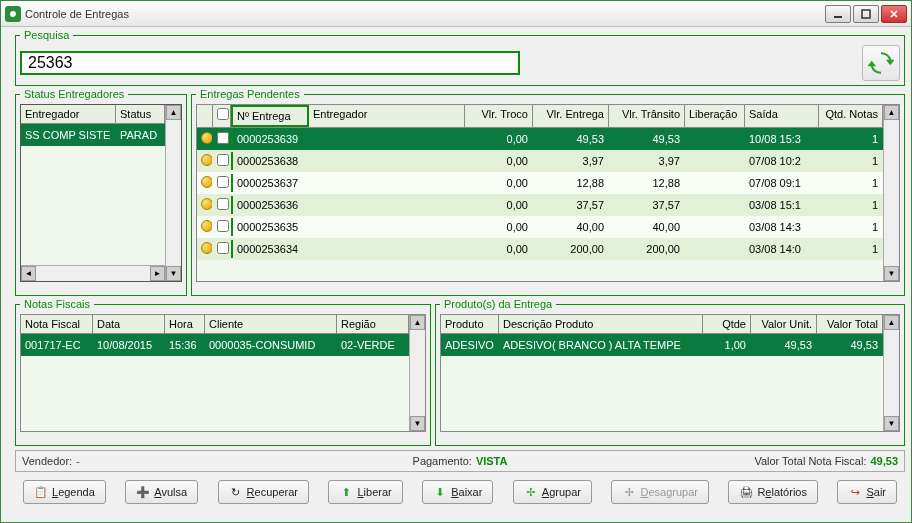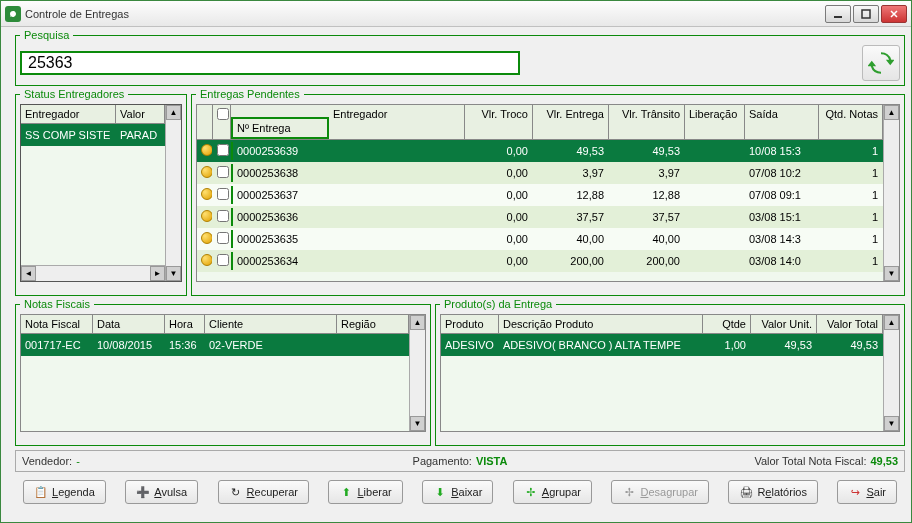--- a/index.html
+++ b/index.html
@@ -42,21 +42,21 @@
 
 .scrollbar-v { width: 16px; background: #e8e8e8; border-left: 1px solid #aaa; display:flex; flex-direction:column; }
 .scrollbar-v .arrow, .scrollbar-h .arrow { width:15px; height:15px; background: #d0d0d0; border:1px solid #999; display:flex; align-items:center; justify-content:center; font-size:8px; }
 .scrollbar-v .track { flex:1; background:#eee; }
 .scrollbar-h { height: 16px; background: #e8e8e8; border-top: 1px solid #aaa; display:flex; }
 .scrollbar-h .track { flex:1; background:#eee; }
 
 .status-grid .h-e { width: 95px; } .status-grid .h-s { flex:1; }
 .status-grid .row .cell.e { width:95px; } .status-grid .row .cell.s { flex:1; }
 
-.ent-head .ic { width:16px; } .ent-head .ck { width:18px; } .ent-head .ne { width:98px; border:2px solid #0b8a0b;margin-top:12px; }
+.ent-head .ic { width:16px; } .ent-head .ck { width:18px; } .ent-head .ne { width:78px; border:2px solid #0b8a0b; }
 .ent-head .dg { flex:1; min-width:130px; } .ent-head .tr { width:68px; text-align:right; } .ent-head .ve { width:76px; text-align:right; }
 .ent-head .vt { width:76px; text-align:right; } .ent-head .lb { width:60px; } .ent-head .sa { width:74px; } .ent-head .qn { width:64px; text-align:right; }
 .ent-row .ic { width:16px; text-align:center; } .ent-row .ck { width:18px; text-align:center; } .ent-row .ne { width:78px; border-left:2px solid #0b8a0b; border-right:2px solid #0b8a0b; }
 .ent-row .dg { flex:1; min-width:130px; } .ent-row .tr { width:68px; text-align:right; } .ent-row .ve { width:76px; text-align:right; }
 .ent-row .vt { width:76px; text-align:right; } .ent-row .lb { width:60px; } .ent-row .sa { width:74px; } .ent-row .qn { width:64px; text-align:right; }
 .status-dot { width:12px; height:12px; border-radius:50%; background: radial-gradient(circle at 30% 30%, #ffe070, #e0a000); display:inline-block; border:1px solid #b08000; }
 input[type=checkbox]{ width:12px; height:12px; }
 
 .low-row { display:flex; gap:4px; height:148px; }
 .notas-box { width:416px; } .produtos-box { flex:1; }
@@ -122,21 +122,21 @@
       </div>
     </fieldset>
 
     <div class="mid-row">
       <fieldset class="status-box">
         <legend>Status Entregadores</legend>
         <div class="grid-wrap dark" style="height:178px; display:flex;">
           <div style="flex:1; display:flex; flex-direction:column;">
             <div class="grid-head status-grid">
               <div class="cell h-e">Entregador</div>
-              <div class="cell h-s">Valor</div>
+              <div class="cell h-s">Status</div>
             </div>
             <div class="grid-body status-grid" id="status-rows">
                 <div class="row selected">
                   <div class="cell e">SS COMP SISTE</div>
                   <div class="cell s">PARAD</div>
                 </div>
               </div>
             <div class="scrollbar-h">
                 <div class="arrow">◄</div>
                 <div class="track"></div>
@@ -261,20 +261,21 @@
               <div class="cell dt">Data</div>
               <div class="cell hr">Hora</div>
               <div class="cell cl">Cliente</div>
               <div class="cell rg">Região</div>
             </div>
             <div class="grid-body" id="notas-rows">
                 <div class="row nf-row selected">
                   <div class="cell nf">001717-EC</div>
                   <div class="cell dt">10/08/2015</div>
                   <div class="cell hr">15:36</div>
+                  <div class="cell cl">0000035-CONSUMID</div>
                   <div class="cell rg">02-VERDE</div>
                 </div>
               </div>
           </div>
           <div class="scrollbar-v">
               <div class="arrow">▲</div>
               <div class="track"></div>
               <div class="arrow">▼</div>
             </div>
         </div>

